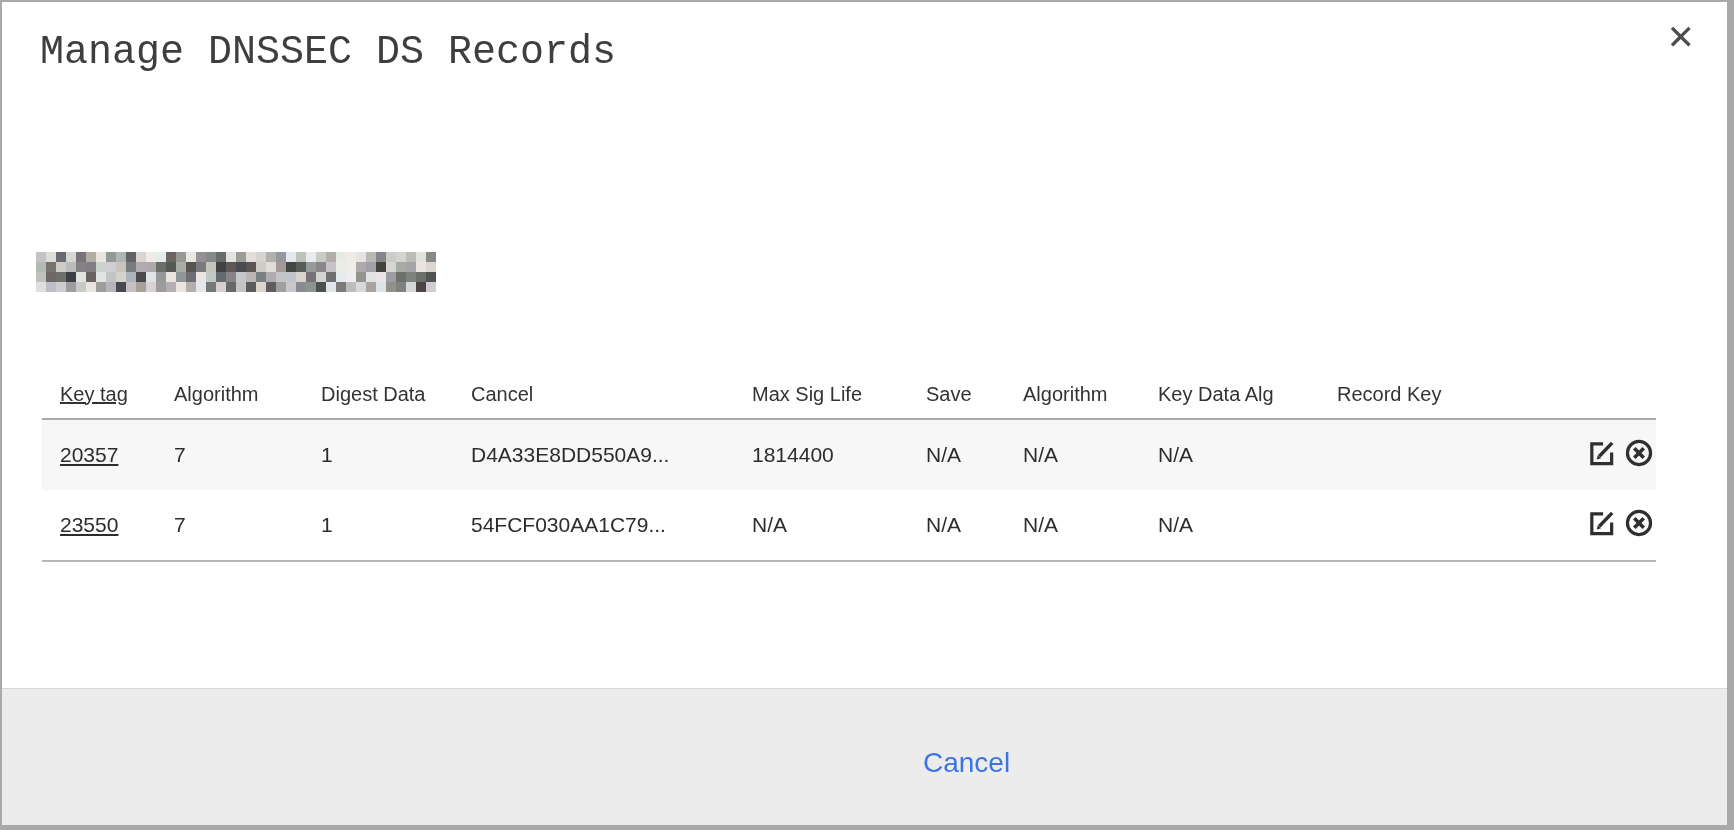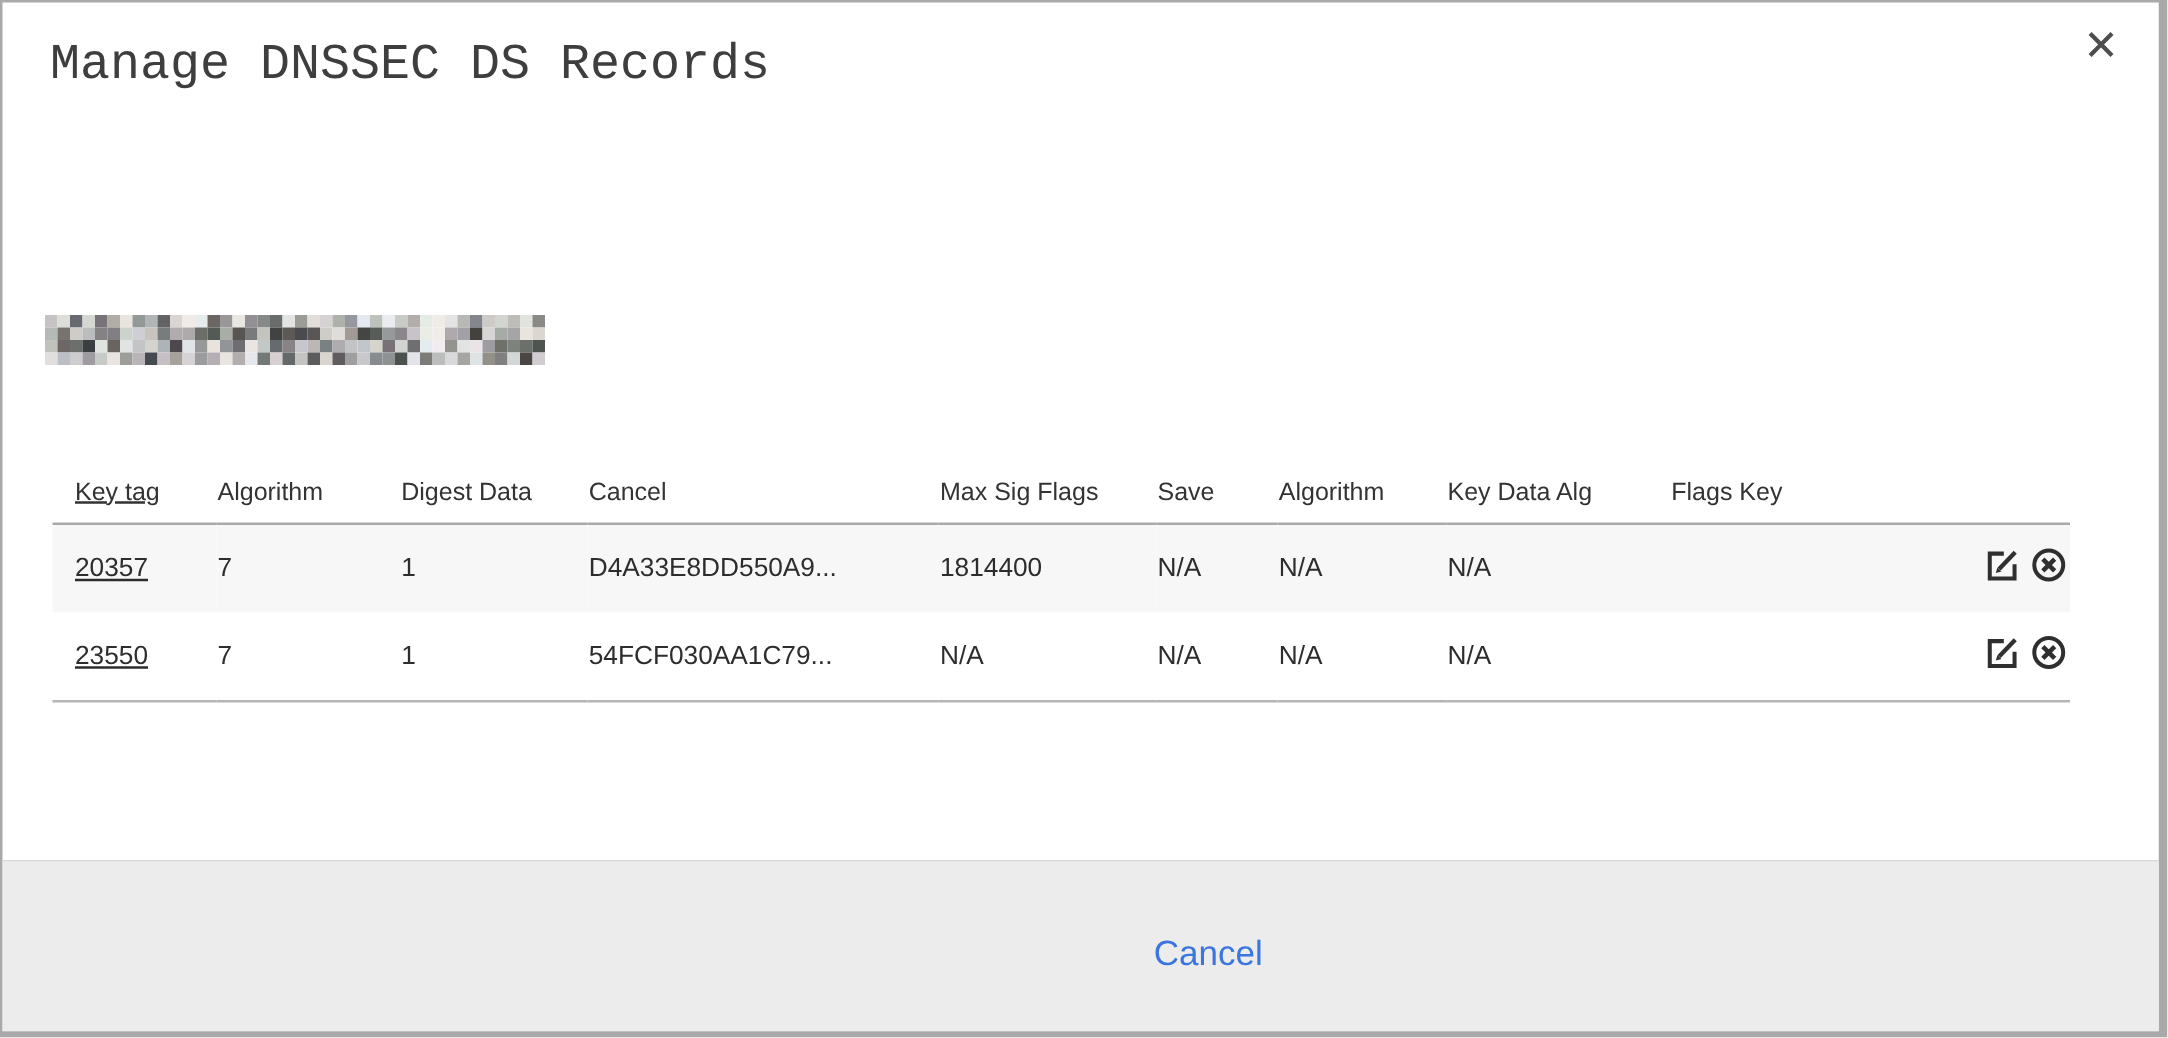--- a/index.html
+++ b/index.html
@@ -265,25 +265,25 @@
         <col style="width:179px">
         <col style="width:240px">
       <col style="width:80px">
     </colgroup>
     <thead>
       <tr>
         <td>Key tag</td>
         <td>Algorithm</td>
         <td>Digest Data</td>
         <td>Cancel</td>
-        <td>Max Sig Flags</td>
+        <td>Max Sig Life</td>
         <td>Save</td>
         <td>Algorithm</td>
         <td>Key Data Alg</td>
-        <td>Flags Key</td>
+        <td>Record Key</td>
         <td></td>
       </tr>
     </thead>
     <tbody>
       <tr class="odd">
         <td>20357</td>
         <td>7</td>
         <td>1</td>
         <td>D4A33E8DD550A9...</td>
         <td>1814400</td>

